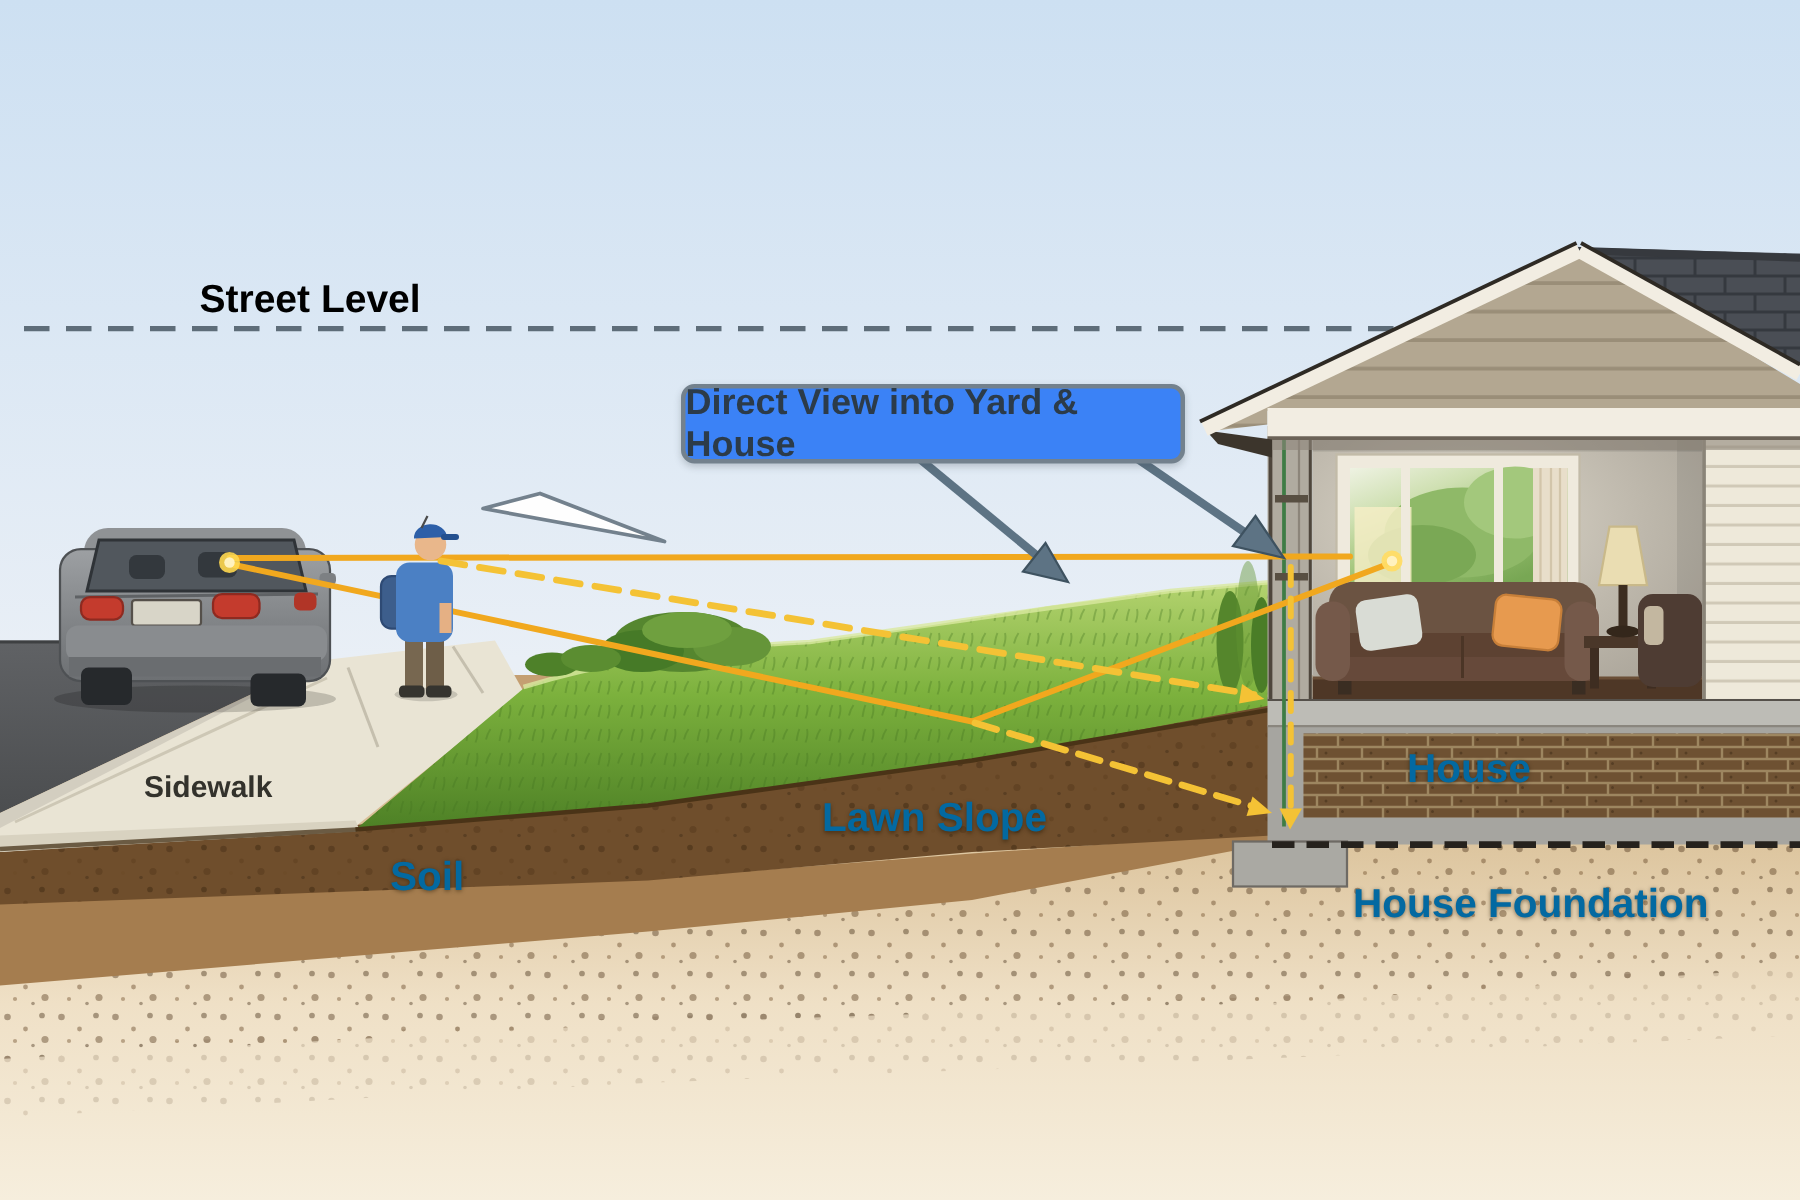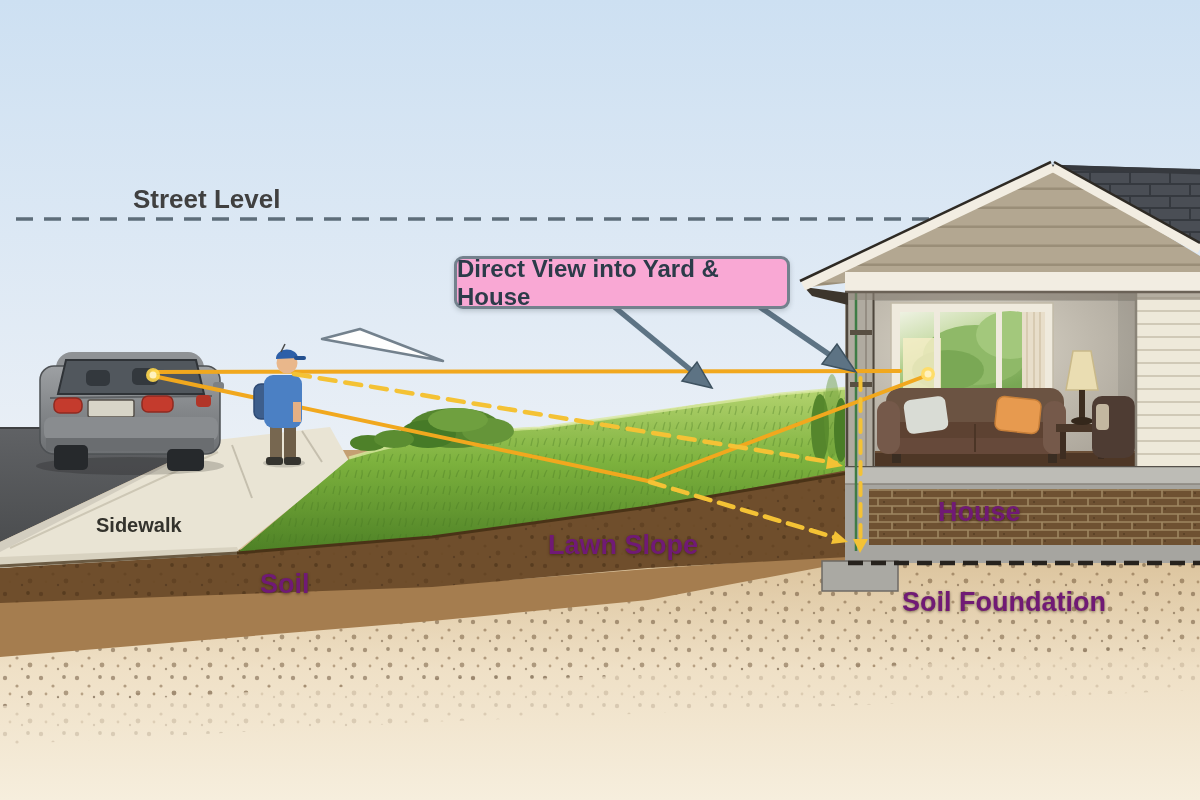--- a/index.html
+++ b/index.html
@@ -1,23 +1,23 @@
 <!DOCTYPE html>
 <html><head>
 <meta charset="utf-8">
 <style>
   html,body{margin:0;padding:0;background:#fff;}
   .stage{position:relative;width:1200px;height:800px;overflow:hidden;
          font-family:"Liberation Sans",sans-serif;}
   .stage svg{position:absolute;left:0;top:0;}
   .lbl{position:absolute;font-weight:bold;white-space:nowrap;z-index:3;}
-  .lbl-dark{color:#404040;font-size:26px;}
+  .lbl-dark{color:#000000;font-size:26px;}
   .lbl-ground{color:#33322c;font-size:20px;}
-  .lbl-white{color:#701a75;font-size:27px;text-shadow:0 1px 3px rgba(40,25,5,.55);text-align:center;}
-  .callout{position:absolute;z-index:3;background:#f9a8d4;border:3px solid #73818d;
+  .lbl-white{color:#0369a1;font-size:27px;text-shadow:0 1px 3px rgba(40,25,5,.55);text-align:center;}
+  .callout{position:absolute;z-index:3;background:#3b82f6;border:3px solid #73818d;
            border-radius:9px;display:flex;align-items:center;justify-content:center;
            color:#2c3b49;font-weight:bold;font-size:24px;
            box-shadow:0 2px 5px rgba(60,70,80,.25);}
 </style>
 </head>
 <body>
 
 <div class="stage">
 <svg width="1200" height="800" viewBox="0 0 1200 800">
   <defs>
@@ -309,14 +309,14 @@
 </div>
 
 <div class="lbl lbl-ground" style="left:96px;top:514px;">Sidewalk</div>
 
 <div class="lbl lbl-white" style="left:516px;top:530px;margin-left:32px;">Lawn Slope</div>
 
 <div class="lbl lbl-white" style="left:260px;top:569px;">Soil</div>
 
 <div class="lbl lbl-white" style="left:938px;top:497px;">House</div>
 
-<div class="lbl lbl-white" style="left:902px;top:587px;">Soil Foundation</div>
+<div class="lbl lbl-white" style="left:902px;top:587px;">House Foundation</div>
 </div>
 
 </body></html>

